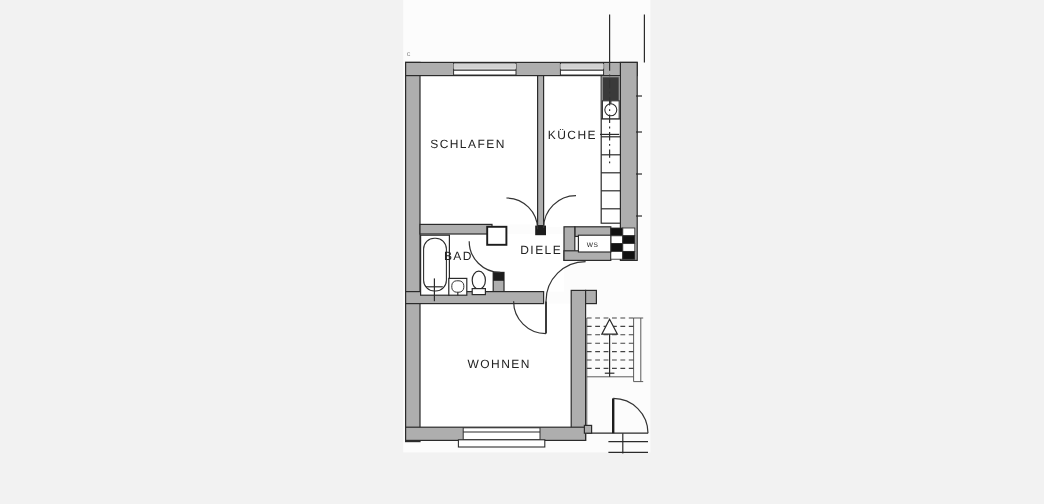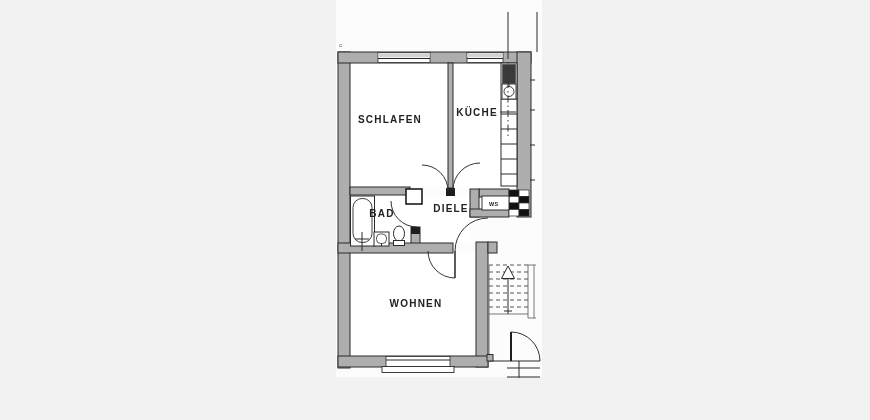--- a/index.html
+++ b/index.html
@@ -1,21 +1,21 @@
 <!DOCTYPE html>
 <html><head>
 <meta charset="utf-8">
 <style>
   html,body{margin:0;padding:0;}
   body{
     width:870px;height:420px;overflow:hidden;
     background:#f2f2f2;
     font-family:"Liberation Sans", sans-serif;
   }
-  .canvas{position:relative;width:870px;height:384px;font-weight:bold;}
+  .canvas{position:relative;width:870px;height:384px;}
   svg{display:block;}
   .room-label{
     font-family:"Liberation Sans", sans-serif;
     font-size:10px;letter-spacing:1.2px;fill:#222222;
   }
   .tiny-label{
     font-family:"Liberation Sans", sans-serif;
     font-size:5.5px;letter-spacing:0.4px;fill:#222222;
   }
   .mark-label{

